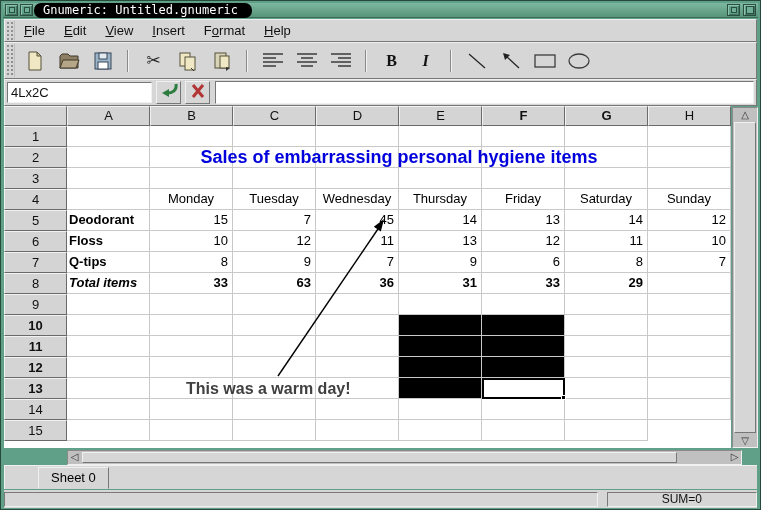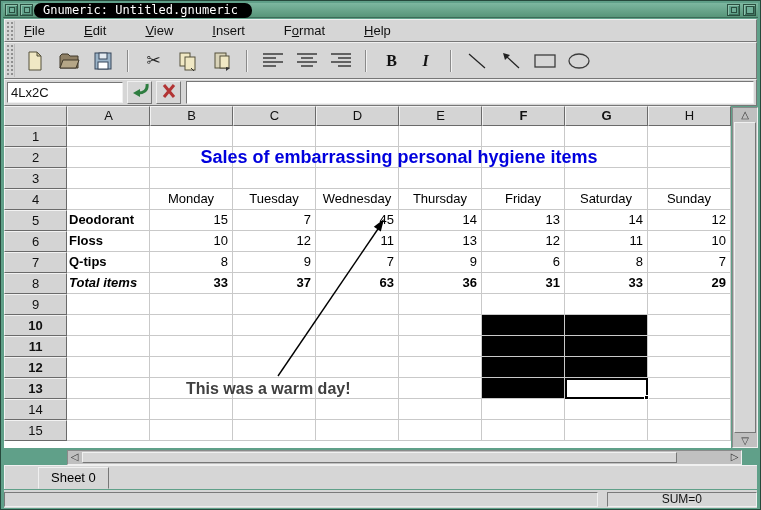--- a/index.html
+++ b/index.html
@@ -17,36 +17,36 @@
     font:12px "DejaVu Sans Mono",monospace;line-height:15px;padding:0 14px 0 9px;white-space:nowrap;border-radius:7px;}
   
   .bar{position:absolute;left:3px;right:3px;background:#d6d6d6;
     border-top:1px solid #f0f0f0;border-left:1px solid #f0f0f0;
     border-bottom:1px solid #777;border-right:1px solid #777;display:flex;align-items:center;}
   .grip{width:9px;align-self:stretch;margin:1px 3px 1px 1px;
     background-image:radial-gradient(#8f8f8f 1px, rgba(0,0,0,0) 1.2px);
     background-size:4px 4px;border-right:1px solid #bdbdbd;}
   
   .menubar{top:18px;height:23px;}
-  .menu-items{display:flex;gap:39px;padding-left:6px;font-size:13px;color:#111;}
+  .menu-items{display:flex;gap:19px;padding-left:6px;font-size:13px;color:#111;}
   .menu-item{cursor:default;}
   .menu-item .ul{text-decoration:underline;}
   
   .toolbar{top:41px;height:37px;}
   .toolbar-items{display:flex;align-items:center;gap:5px;padding-left:2px;}
   .tbtn{width:29px;height:29px;border:none;background:transparent;display:flex;
     align-items:center;justify-content:center;padding:0;}
   .tbtn svg{display:block;}
   .tsep{width:2px;height:22px;margin:0 5px;border-left:1px solid #8a8a8a;border-right:1px solid #f2f2f2;}
   .bglyph{font-family:"Liberation Serif",serif;font-weight:bold;font-size:16px;color:#111;}
   .iglyph{font-family:"Liberation Serif",serif;font-style:italic;font-weight:bold;font-size:16px;color:#111;}
   .cutglyph{font-size:17px;color:#222;line-height:1;}
   
   .formulabar{top:78px;height:27px;padding:2px 2px;}
-  .namebox{width:116px;height:21px;background:#fff;border:1px solid;
+  .namebox{width:145px;height:21px;background:#fff;border:1px solid;
     border-color:#777 #f0f0f0 #f0f0f0 #777;font-size:13px;line-height:19px;padding:0 3px;color:#111;}
   .fbtn{width:25px;height:23px;margin-left:4px;background:#d6d6d6;border:1px solid;
     border-color:#f0f0f0 #777 #777 #f0f0f0;display:flex;align-items:center;justify-content:center;padding:0;}
   .fentry{flex:1;height:23px;margin-left:5px;background:#fff;border:1px solid;
     border-color:#777 #f0f0f0 #f0f0f0 #777;font-size:13px;padding:0 3px;}
   
   .grid{position:absolute;left:3px;top:105px;width:727px;height:342px;background:#fff;overflow:hidden;}
   .corner{position:absolute;left:0;top:0;width:63px;height:20px;background:#d4d4d4;border:1px solid;
     border-color:#f2f2f2 #6a6a6a #6a6a6a #f2f2f2;}
   .colhdrs{position:absolute;left:63px;top:0;height:20px;display:flex;}
@@ -343,21 +343,20 @@
         <div class="cell lbl">Q-tips</div>
         <div class="cell num">8</div>
         <div class="cell num">9</div>
         <div class="cell num">7</div>
         <div class="cell num">9</div>
         <div class="cell num">6</div>
         <div class="cell num">8</div>
         <div class="cell num">7</div>
         <div class="cell lbl ital">Total items</div>
         <div class="cell num bnum">33</div>
-        <div class="cell num bnum">37</div>
         <div class="cell num bnum">63</div>
         <div class="cell num bnum">36</div>
         <div class="cell num bnum">31</div>
         <div class="cell num bnum">33</div>
         <div class="cell num bnum">29</div>
         <div class="cell"></div>
         <div class="cell"></div>
         <div class="cell"></div>
         <div class="cell"></div>
         <div class="cell"></div>

